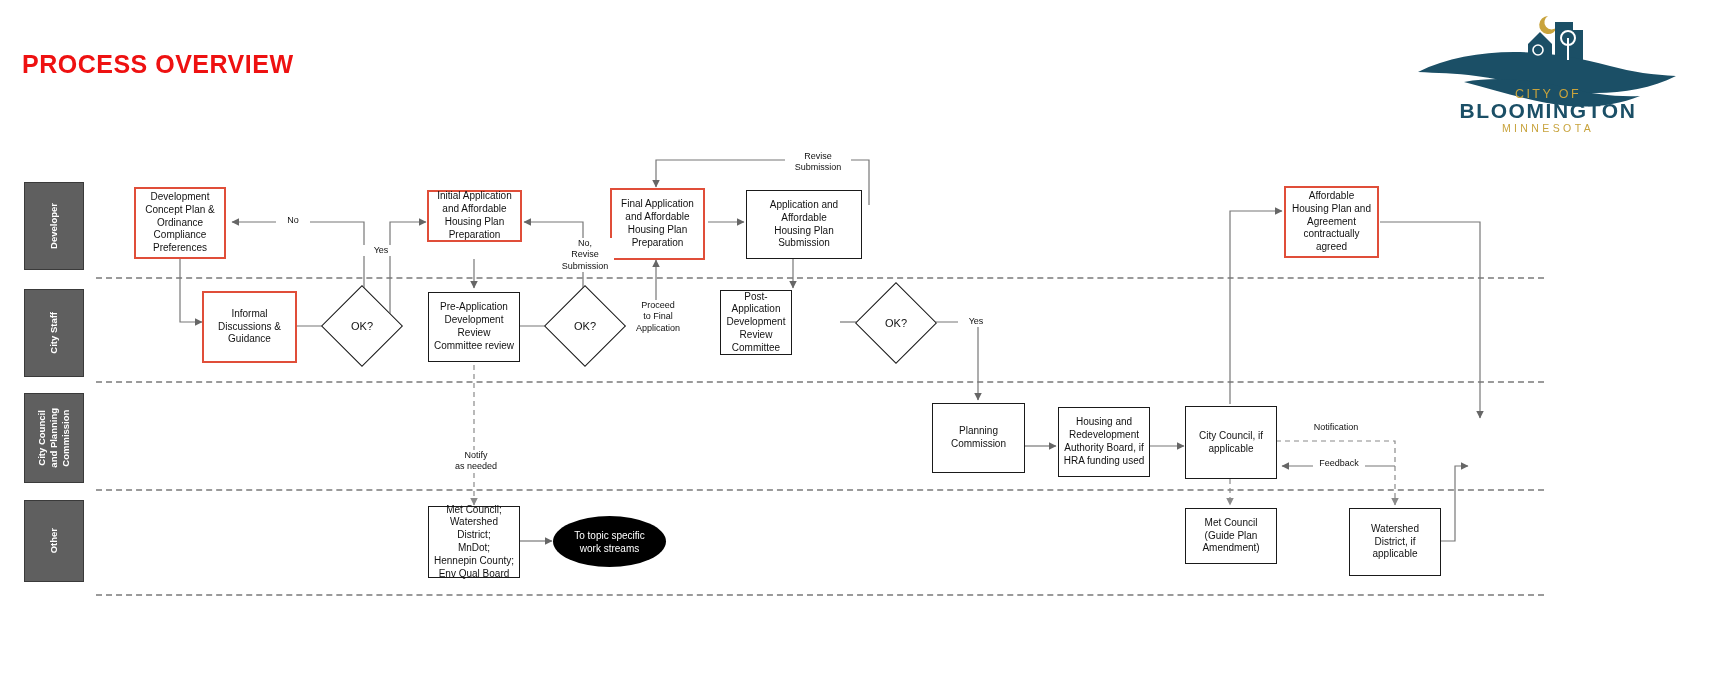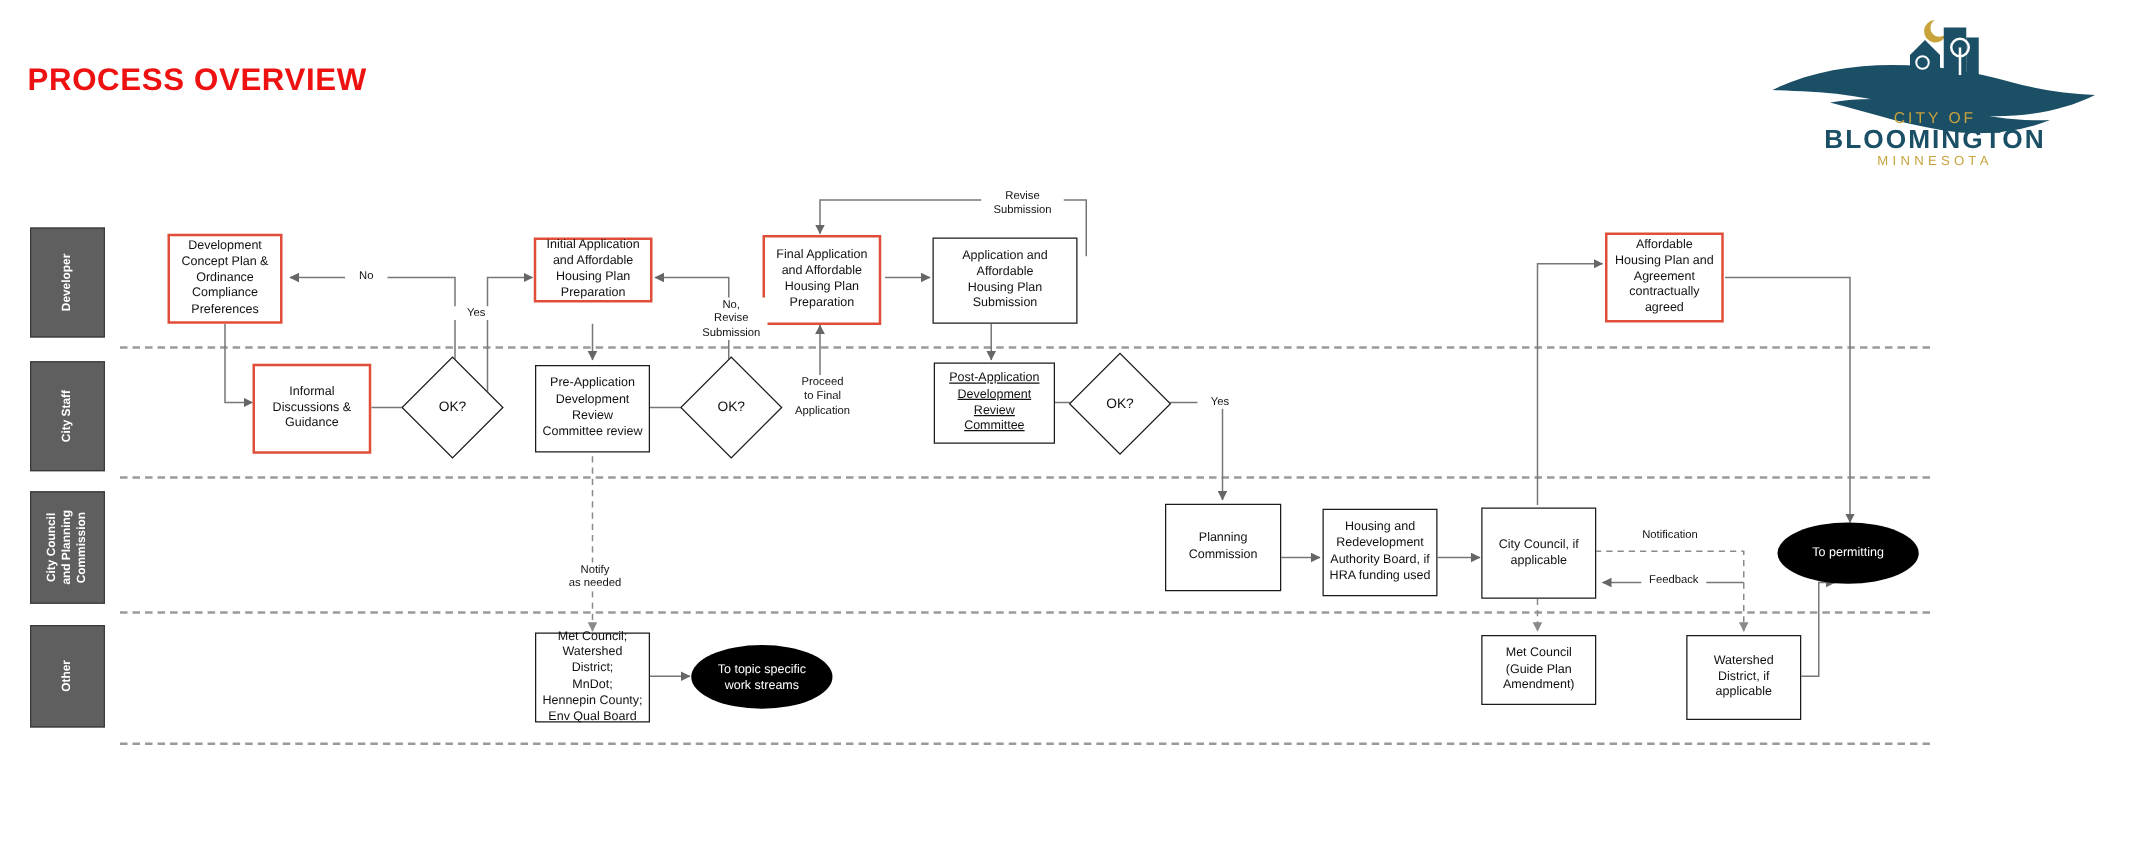--- a/index.html
+++ b/index.html
@@ -271,42 +271,41 @@
   <div class="node plain" style="left:428px; top:292px; width:92px; height:70px;">Pre-Application
 Development
 Review
 Committee review</div>
 
   <div class="diamond" style="left:556px; top:297px; width:58px; height:58px;">
     <span class="dshape"></span>
     <span class="dtext">OK?</span>
   </div>
 
-  <div class="node plain" style="left:747px; top:290px; width:97px; height:65px;text-decoration:underline;">Post-Application
+  <div class="node plain" style="left:720px; top:290px; width:72px; height:65px;">Post-Application
 Development
 Review
 Committee</div>
 
   <div class="diamond" style="left:867px; top:294px; width:58px; height:58px;">
     <span class="dshape"></span>
     <span class="dtext">OK?</span>
   </div>
 
   <div class="node plain" style="left:932px; top:403px; width:93px; height:70px;">Planning
 Commission</div>
 
   <div class="node plain" style="left:1058px; top:407px; width:92px; height:70px;">Housing and
 Redevelopment
 Authority Board, if
 HRA funding used</div>
 
   <div class="node plain" style="left:1185px; top:406px; width:92px; height:73px;">City Council, if
 applicable</div>
 
-  <div class="ellipse" style="left:1422px; top:418px; width:113px; height:49px;">To permitting</div>
 
   <div class="node plain" style="left:428px; top:506px; width:92px; height:72px;">Met Council;
 Watershed
 District;
 MnDot;
 Hennepin County;
 Env Qual Board</div>
 
   <div class="ellipse" style="left:553px; top:516px; width:113px; height:51px;">To topic specific
 work streams</div>

